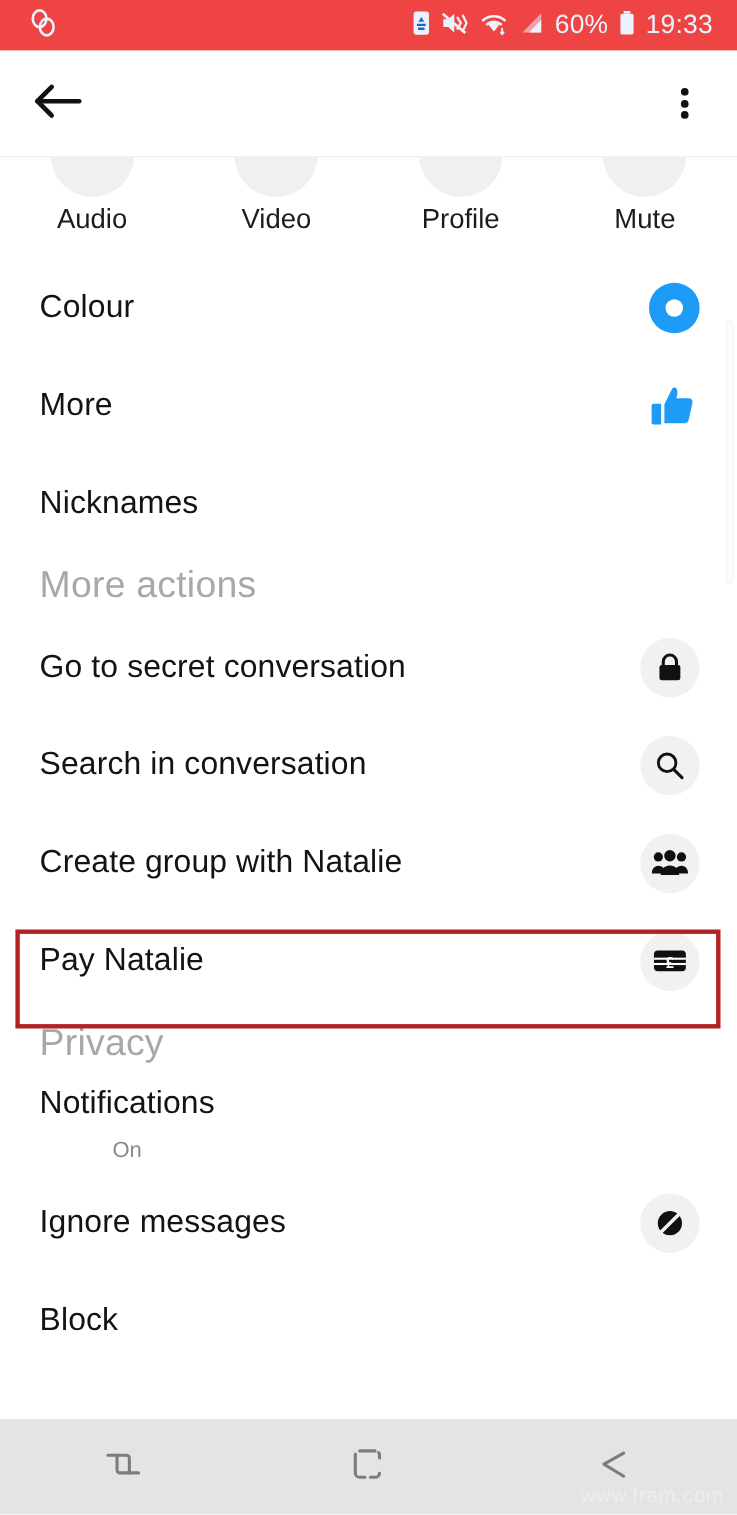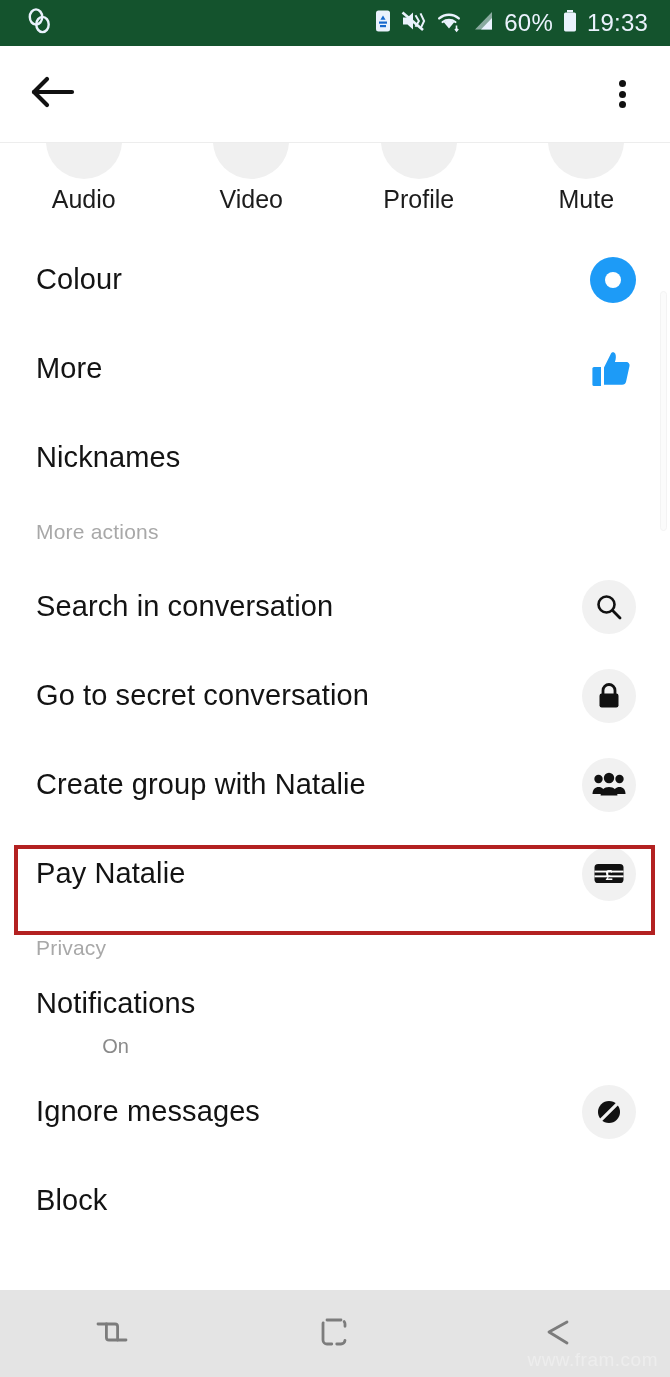--- a/index.html
+++ b/index.html
@@ -17,21 +17,21 @@
     background: #ffffff;
     overflow: hidden;
   }
 
   
   .statusbar {
     position: absolute;
     top: 0; left: 0;
     width: 670px;
     height: 46px;
-    background: #14532d;
+    background: #ef4444;
     display: flex;
     align-items: center;
     padding: 0 22px 0 26px;
   }
   .sb-left { display: flex; align-items: center; gap: 8px; }
   .sb-right {
     margin-left: auto;
     display: flex;
     align-items: center;
     gap: 9px;
@@ -148,21 +148,21 @@
     align-items: center;
     justify-content: center;
   }
   .plain-trail { display: flex; align-items: center; justify-content: center; }
 
   .section-head {
     height: 60px;
     display: flex;
     align-items: center;
     padding: 0 36px;
-    font-size: 21px;
+    font-size: 34px;
     color: #a8a8a8;
     letter-spacing: 0.2px;
   }
 
   
   .donut {
     width: 46px; height: 46px;
     border-radius: 50%;
     background: #1d9bf7;
     display: flex; align-items: center; justify-content: center;
@@ -349,41 +349,41 @@
     <div class="row">
       <div class="row-text">
         <span class="row-label">Nicknames</span>
       </div>
     </div>
 
     <div class="section-head">More actions</div>
 
     <div class="row">
       <div class="row-text">
+        <span class="row-label">Go to secret conversation</span>
+      </div>
+      <div class="row-trail">
+        <span class="chip">
+          <svg width="28" height="30" viewBox="0 0 28 30">
+            <path d="M8 13V9.5a6 6 0 1112 0V13" fill="none" stroke="#111" stroke-width="2.8"></path>
+            <rect x="4.5" y="12.5" width="19" height="14" rx="2.2" fill="#111"></rect>
+          </svg>
+        </span>
+      </div>
+    </div>
+
+    <div class="row">
+      <div class="row-text">
         <span class="row-label">Search in conversation</span>
       </div>
       <div class="row-trail">
         <span class="chip">
           <svg width="30" height="30" viewBox="0 0 30 30">
             <circle cx="12.5" cy="12.5" r="8" fill="none" stroke="#111" stroke-width="2.6"></circle>
             <path d="M18.6 18.6L26 26" stroke="#111" stroke-width="2.8" stroke-linecap="round"></path>
-          </svg>
-        </span>
-      </div>
-    </div>
-
-    <div class="row">
-      <div class="row-text">
-        <span class="row-label">Go to secret conversation</span>
-      </div>
-      <div class="row-trail">
-        <span class="chip">
-          <svg width="28" height="30" viewBox="0 0 28 30">
-            <path d="M8 13V9.5a6 6 0 1112 0V13" fill="none" stroke="#111" stroke-width="2.8"></path>
-            <rect x="4.5" y="12.5" width="19" height="14" rx="2.2" fill="#111"></rect>
           </svg>
         </span>
       </div>
     </div>
 
     <div class="row">
       <div class="row-text">
         <span class="row-label">Create group with Natalie</span>
       </div>
       <div class="row-trail">

